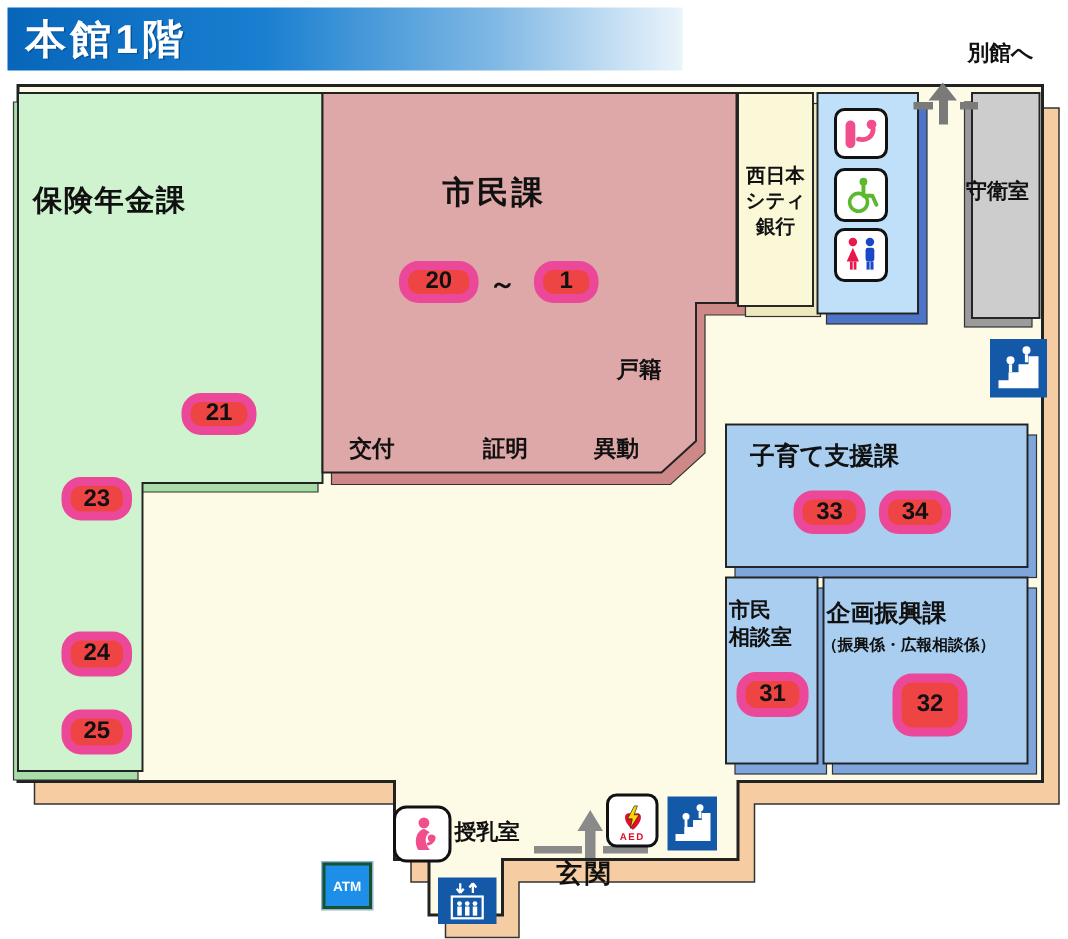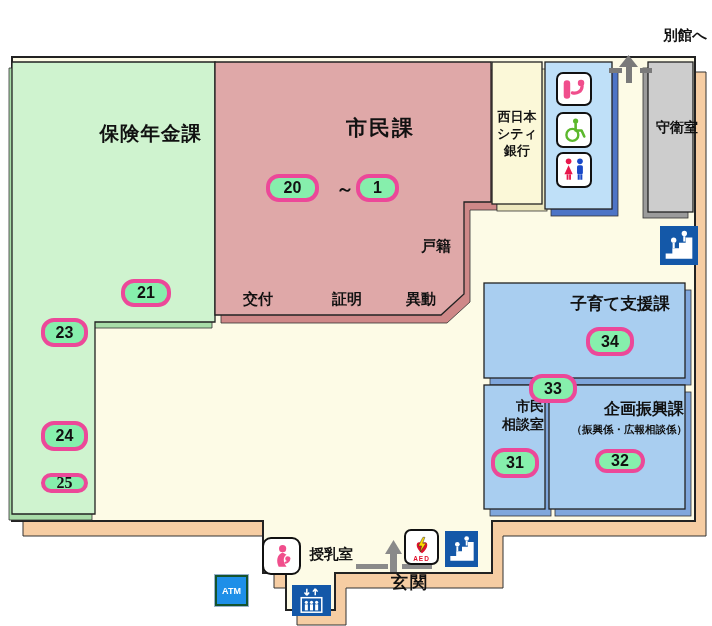--- a/index.html
+++ b/index.html
@@ -4,23 +4,23 @@
 <style>
   html,body{margin:0;padding:0;background:#fff;}
   .stage{position:relative;width:712px;height:626px;background:#fff;overflow:hidden;
          font-family:"Liberation Sans","DejaVu Sans",sans-serif;color:#111;}
   .plan-svg{position:absolute;left:0;top:0;}
   .abs{position:absolute;box-sizing:border-box;}
   .banner{left:5px;top:5px;width:450px;height:42px;line-height:42px;
           background:linear-gradient(90deg,#0766BA 0%,#1A7FD0 38%,#7FB8E4 72%,#EAF4FB 100%);
           color:#fff;font-size:27px;font-weight:bold;letter-spacing:3px;padding-left:12px;
           text-shadow:1px 1px 0 #05519a;}
-  .lbl{position:absolute;font-weight:bold;color:#111;text-align:right;box-sizing:border-box;}
+  .lbl{position:absolute;font-weight:bold;color:#111;text-align:left;box-sizing:border-box;}
   .badge{position:absolute;display:flex;align-items:center;justify-content:center;
-         background:#86efac;border:4px solid #ec4899;border-radius:13px;
+         background:#ef4444;border:6px solid #ec4899;border-radius:13px;
          font-weight:bold;font-size:16px;box-sizing:border-box;}
   .iconbox{position:absolute;display:flex;align-items:center;justify-content:center;
            background:#fff;border:2px solid #111;border-radius:7px;box-sizing:border-box;}
   .bluetile{position:absolute;display:flex;flex-direction:column;align-items:center;justify-content:center;
             background:#1458A8;box-sizing:border-box;}
   .kisai{left:284px;top:461px;width:77px;height:55px;background:#FAF6A8;border:2px solid #222;
          border-radius:14px;box-shadow:3px 4px 0 rgba(45,45,45,.8);
          display:flex;flex-direction:column;align-items:center;justify-content:center;
          font-weight:bold;font-size:14px;line-height:18px;}
   .atm{left:215px;top:575px;width:33px;height:31px;background:#1E8FE8;border:2px solid #14532d;
@@ -72,20 +72,21 @@
     </g>
 
     <g fill="#8a8a8a">
       <rect x="356" y="564" width="32" height="5"></rect>
       <rect x="402" y="564" width="30" height="5"></rect>
       <rect x="390" y="553" width="7" height="19"></rect>
       <polygon points="385,554 402,554 393.5,540"></polygon>
     </g>
   </svg>
 
+  <div class="abs banner">本館1階</div>
   <div class="lbl" style="left:645px;top:26px;width:62px;font-size:14.5px;">別館へ</div>
 
   <div class="lbl" style="left:22px;top:120px;width:180px;font-size:19.5px;letter-spacing:1px;">保険年金課</div>
 
   <div class="lbl" style="left:295px;top:114px;width:120px;font-size:21px;letter-spacing:2px;">市民課</div>
 
   <div class="abs banklbl">
     <span>西日本</span>
     <span>シティ</span>
     <span>銀行</span>
@@ -106,29 +107,29 @@
 
   <div class="lbl" style="left:411px;top:237px;width:40px;font-size:15px;">戸籍</div>
   <div class="lbl" style="left:233px;top:290px;width:40px;font-size:15px;">交付</div>
   <div class="lbl" style="left:322px;top:290px;width:40px;font-size:15px;">証明</div>
   <div class="lbl" style="left:396px;top:290px;width:40px;font-size:15px;">異動</div>
 
   <div class="badge" style="left:266px;top:174px;width:53px;height:28px;">20</div>
   <div class="lbl" style="left:326px;top:177px;width:28px;font-size:18px;">～</div>
   <div class="badge" style="left:356px;top:174px;width:43px;height:28px;">1</div>
 
-  <div class="badge" style="left:121px;top:279px;width:50px;height:28px;">21</div>
+  <div class="badge" style="left:121px;top:262px;width:50px;height:28px;">21</div>
   <div class="badge" style="left:41px;top:318px;width:47px;height:29px;">23</div>
   <div class="badge" style="left:41px;top:421px;width:47px;height:30px;">24</div>
-  <div class="badge" style="left:41px;top:473px;width:47px;height:20px;font-family:Liberation Serif, serif;">25</div>
-
-  <div class="badge" style="left:529px;top:327px;width:48px;height:29px;margin-top:47px;">33</div>
+  <div class="badge" style="left:41px;top:473px;width:47px;height:30px;">25</div>
+
+  <div class="badge" style="left:529px;top:327px;width:48px;height:29px;">33</div>
   <div class="badge" style="left:586px;top:327px;width:48px;height:29px;">34</div>
   <div class="badge" style="left:491px;top:448px;width:48px;height:30px;">31</div>
-  <div class="badge" style="left:595px;top:449px;width:50px;height:24px;">32</div>
+  <div class="badge" style="left:595px;top:449px;width:50px;height:42px;">32</div>
 
   <div class="iconbox" style="left:556px;top:72px;width:36px;height:34px;">
     <svg width="26" height="26" viewBox="0 0 24 24">
       <rect x="2.5" y="4" width="6" height="17" rx="3" fill="#F04E8C"></rect>
       <circle cx="18.5" cy="6.5" r="3" fill="#F04E8C"></circle>
       <path d="M19.5 9.5 C19 14.5 15 16.5 10.5 15.5" fill="none" stroke="#F04E8C" stroke-width="3" stroke-linecap="round"></path>
     </svg>
   </div>
   <div class="iconbox" style="left:556px;top:112px;width:36px;height:36px;">
     <svg width="26" height="26" viewBox="0 0 24 24">

